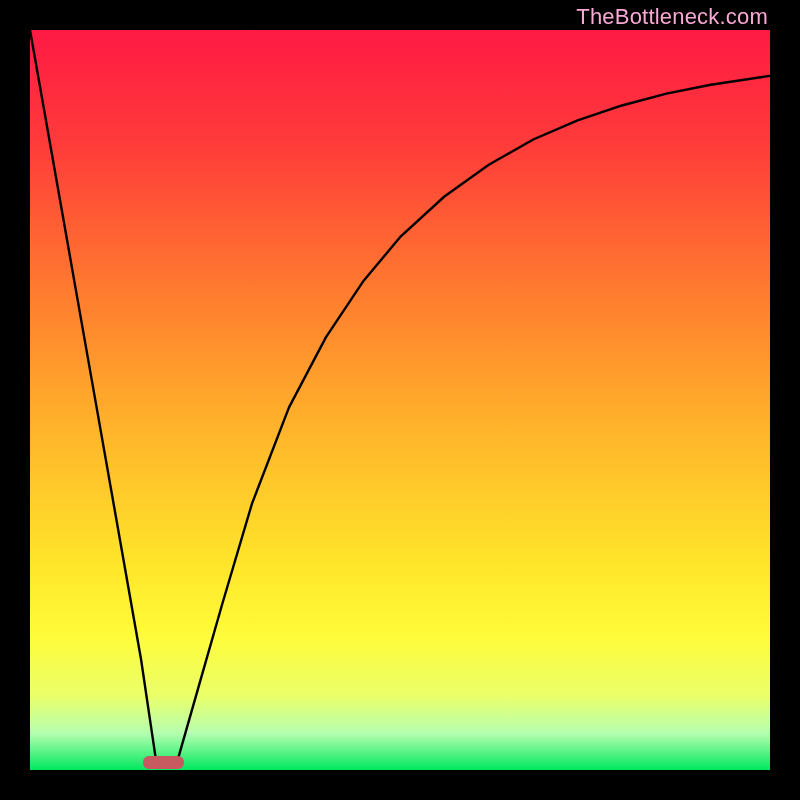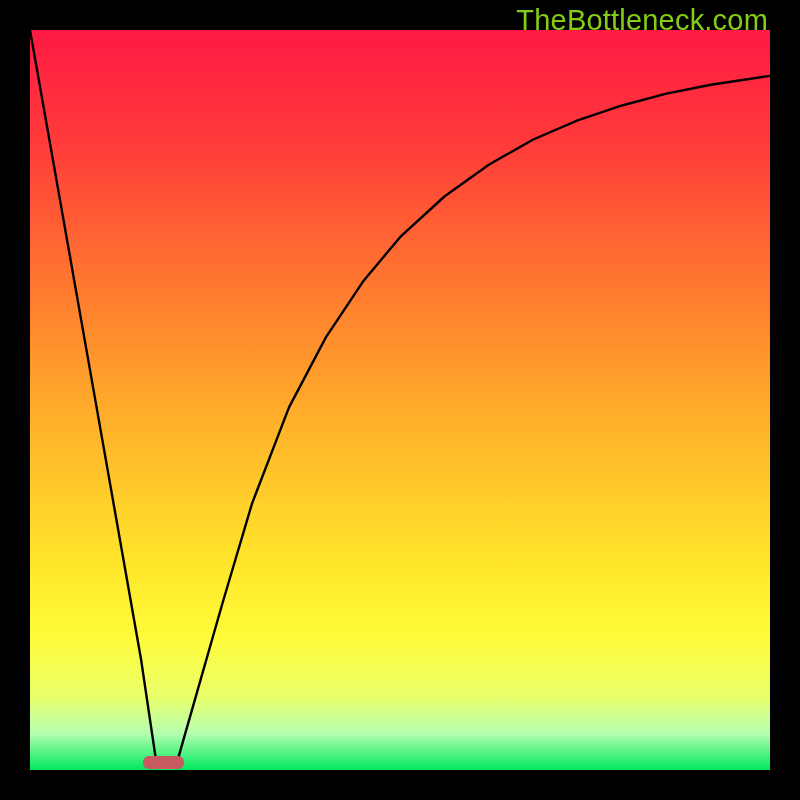--- a/index.html
+++ b/index.html
@@ -29,22 +29,22 @@
     inset: 0;
   }
   svg.curve {
     position: absolute;
     inset: 0;
   }
   .watermark {
     position: absolute;
     top: 4px;
     right: 32px;
-    color: #84cc16;
-    font-size: 29px;
+    color: #f9a8d4;
+    font-size: 22px;
     font-weight: 500;
     letter-spacing: 0.2px;
     user-select: none;
   }
   .marker {
     position: absolute;
     background: #c65a60;
     border-radius: 6px;
   }
 </style>

